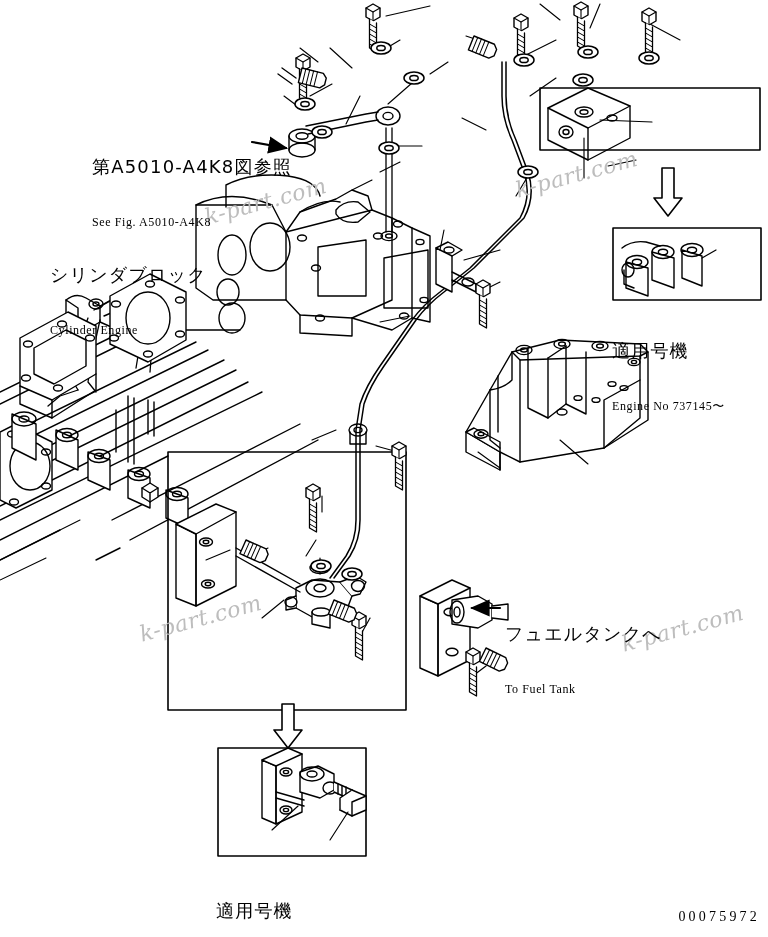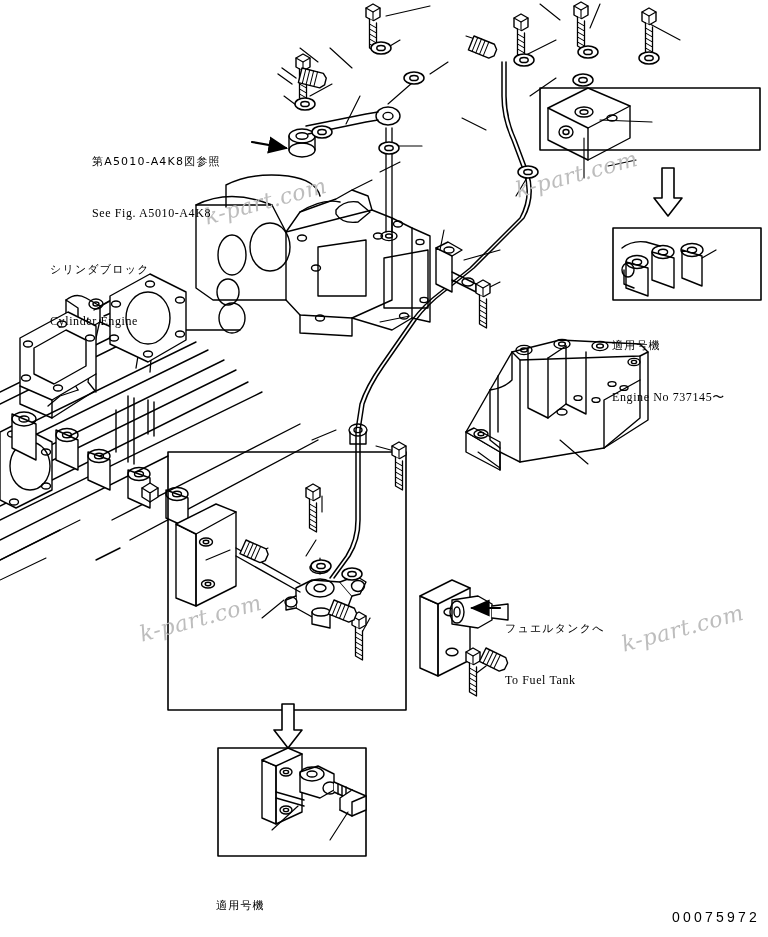--- a/index.html
+++ b/index.html
@@ -7,32 +7,32 @@
   body{
     font-family:"DejaVu Sans Mono","Liberation Mono",monospace;
     width:768px;height:937px;position:relative;overflow:hidden;
     -webkit-font-smoothing:none;
   }
   #sheet{position:absolute;left:0;top:0;width:768px;height:937px;}
   svg.layer{position:absolute;left:0;top:0;width:768px;height:937px;}
 
   .lbl{position:absolute;white-space:pre;color:#000;line-height:1.18;}
   .lbl .jp{font-family:"DejaVu Sans","Liberation Sans",sans-serif;
-           font-size:11px;letter-spacing:1.2px;display:block;}
+           font-size:18px;letter-spacing:1.2px;display:block;}
   .lbl .en{font-family:Liberation Serif, serif;
            font-size:12px;letter-spacing:0.6px;display:block;}
 
   .wm{position:absolute;color:#bdbdbd;font-style:italic;
       font-family:"DejaVu Serif","Liberation Serif",serif;
       font-size:22px;letter-spacing:0.5px;white-space:nowrap;
       transform:rotate(-15deg);transform-origin:left center;
       user-select:none;pointer-events:none;}
 
   .dwgno{position:absolute;right:8px;bottom:12px;
-      font-family:Liberation Sans, sans-serif;
+      font-family:Liberation Serif, serif;
       font-size:14px;letter-spacing:3.2px;color:#000;white-space:pre;}
 </style>
 </head>
 <body>
 
 <div id="sheet">
 
   <svg class="layer" viewBox="0 0 768 937">
     <defs>
       <g id="hexbolt">

